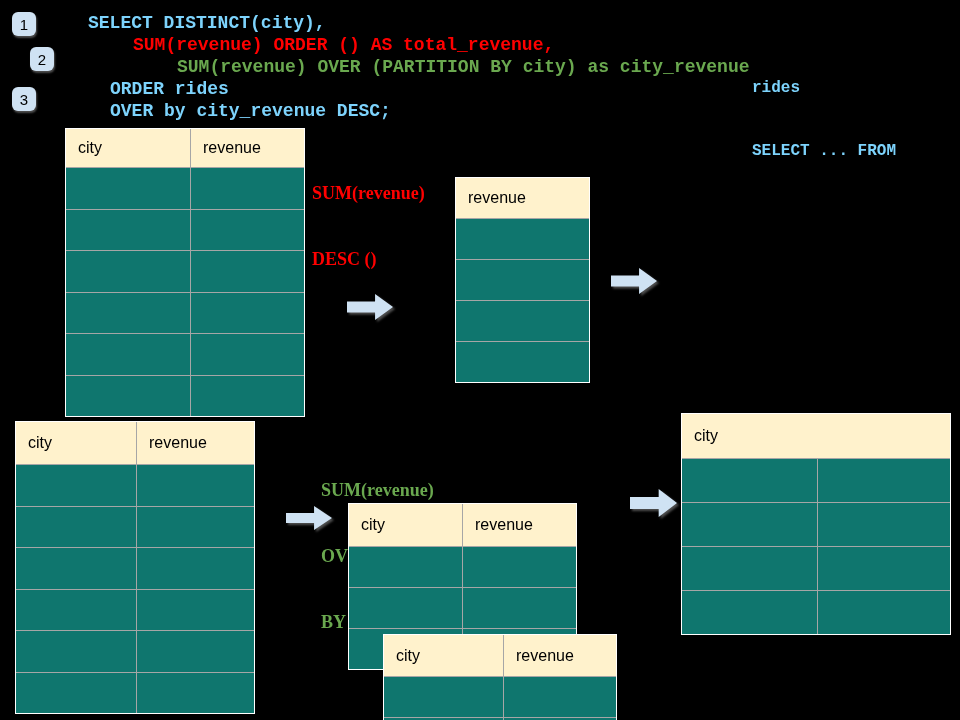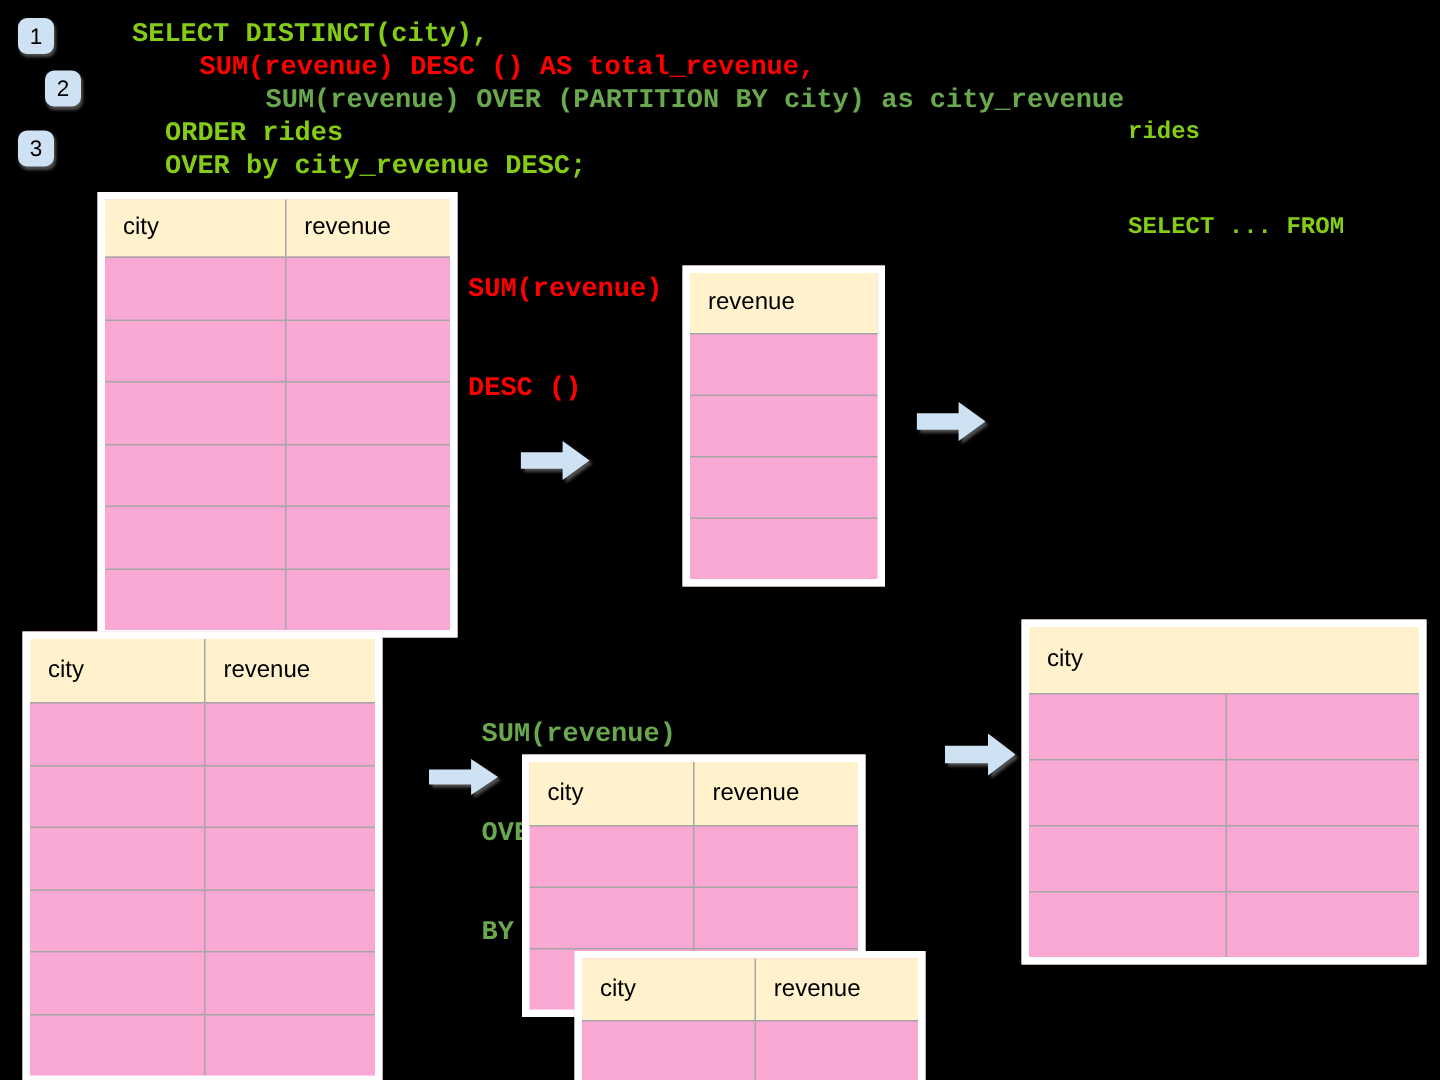--- a/index.html
+++ b/index.html
@@ -13,42 +13,42 @@
   .canvas { position:absolute; inset:0; }
 
   
   .mono {
     position:absolute;
     font-family:"Liberation Mono", monospace;
     font-weight:bold;
     white-space:pre;
   }
   .sql   { font-size:18px; line-height:22px; }
-  .label { font-size:18px; line-height:22px; }
+  .label { font-size:18px; line-height:22px;font-family:Liberation Serif, serif; }
   .note  { font-size:16px; line-height:21px; }
-  .c-purple { color:#84cc16; }
+  .c-purple { color:#7dd3fc; }
   .c-red    { color:#ff0000; }
   .c-green  { color:#6aa84f;margin-left:44px; }
 
   
   .badge {
     position:absolute;
     width:24px; height:24px;
     background:#cfe2f3;
     border-radius:6px;
     display:flex; align-items:center; justify-content:center;
     font-size:15px; color:#000;
     box-shadow:1px 2px 2px rgba(90,90,90,0.85);
   }
 
   
   .tbl {
     position:absolute;
-    border:5px solid #ffffff;
-    background:#f9a8d4;
+    border:1px solid #ffffff;
+    background:#0f766e;
   }
   .tr { display:flex; }
   .thead { background:#fff2cc; }
   .thead .th {
     display:flex; align-items:center;
     padding-left:12px;
     font-size:16px; color:#000;
     overflow:hidden;
   }
   .th + .th, .td + .td { border-left:1px solid #a6a6a6; }
@@ -74,21 +74,21 @@
 </head>
 <body>
 
 <div class="canvas">
 
   <div class="badge" style="left:12px;top:12px">1</div>
   <div class="badge" style="left:30px;top:47px">2</div>
   <div class="badge" style="left:12px;top:87px">3</div>
 
   <div class="mono sql c-purple" style="left:88px;top:12px">SELECT DISTINCT(city),</div>
-  <div class="mono sql c-red" style="left:133px;top:34px">SUM(revenue) DESC () AS total_revenue,</div>
+  <div class="mono sql c-red" style="left:133px;top:34px">SUM(revenue) ORDER () AS total_revenue,</div>
   <div class="mono sql c-green" style="left:133px;top:56px">SUM(revenue) OVER (PARTITION BY city) as city_revenue</div>
   <div class="mono sql c-purple" style="left:110px;top:78px">ORDER rides</div>
   <div class="mono sql c-purple" style="left:110px;top:100px">OVER by city_revenue DESC;</div>
 
   <div class="mono note c-purple" style="left:752px;top:36px">
     <div>rides</div>
     <div>SELECT ... FROM</div>
   </div>
 
   <div class="mono label c-red" style="left:312px;top:138px">

